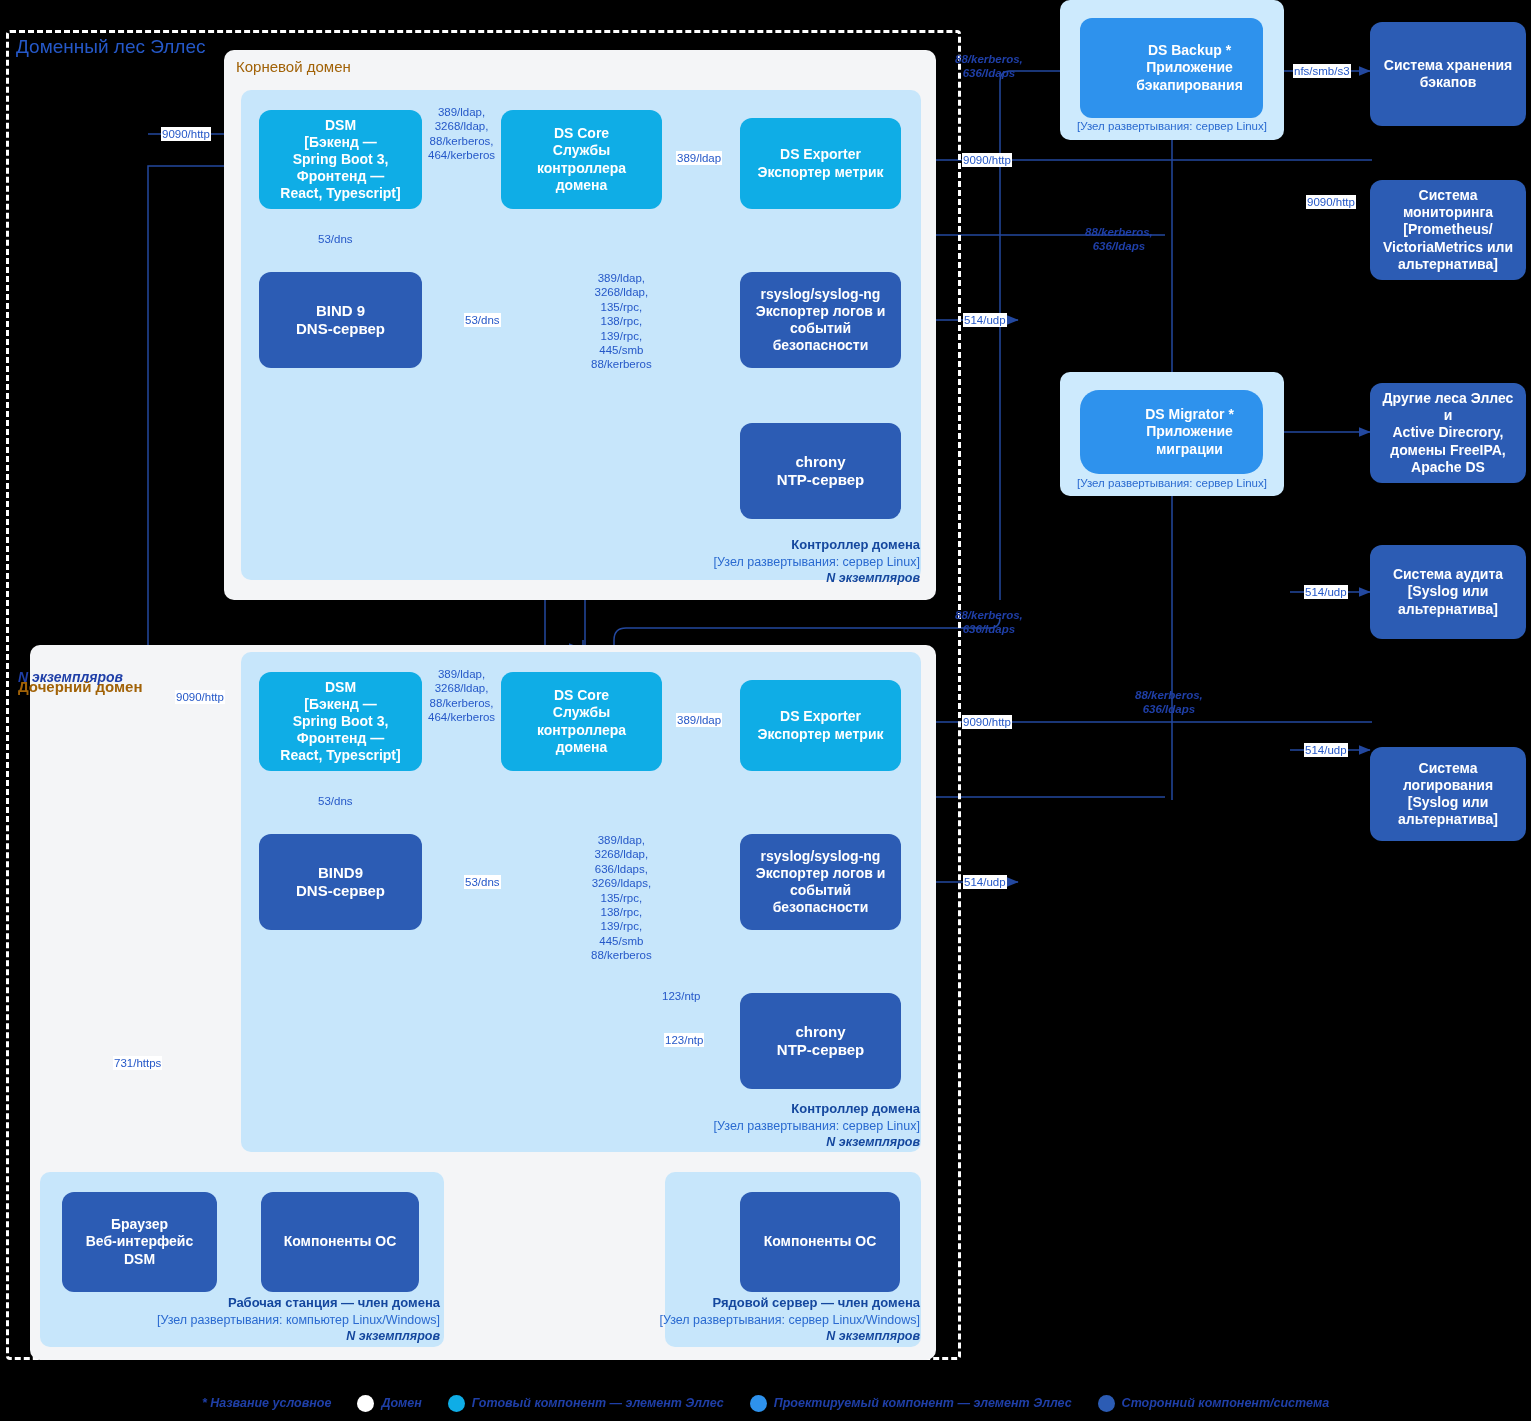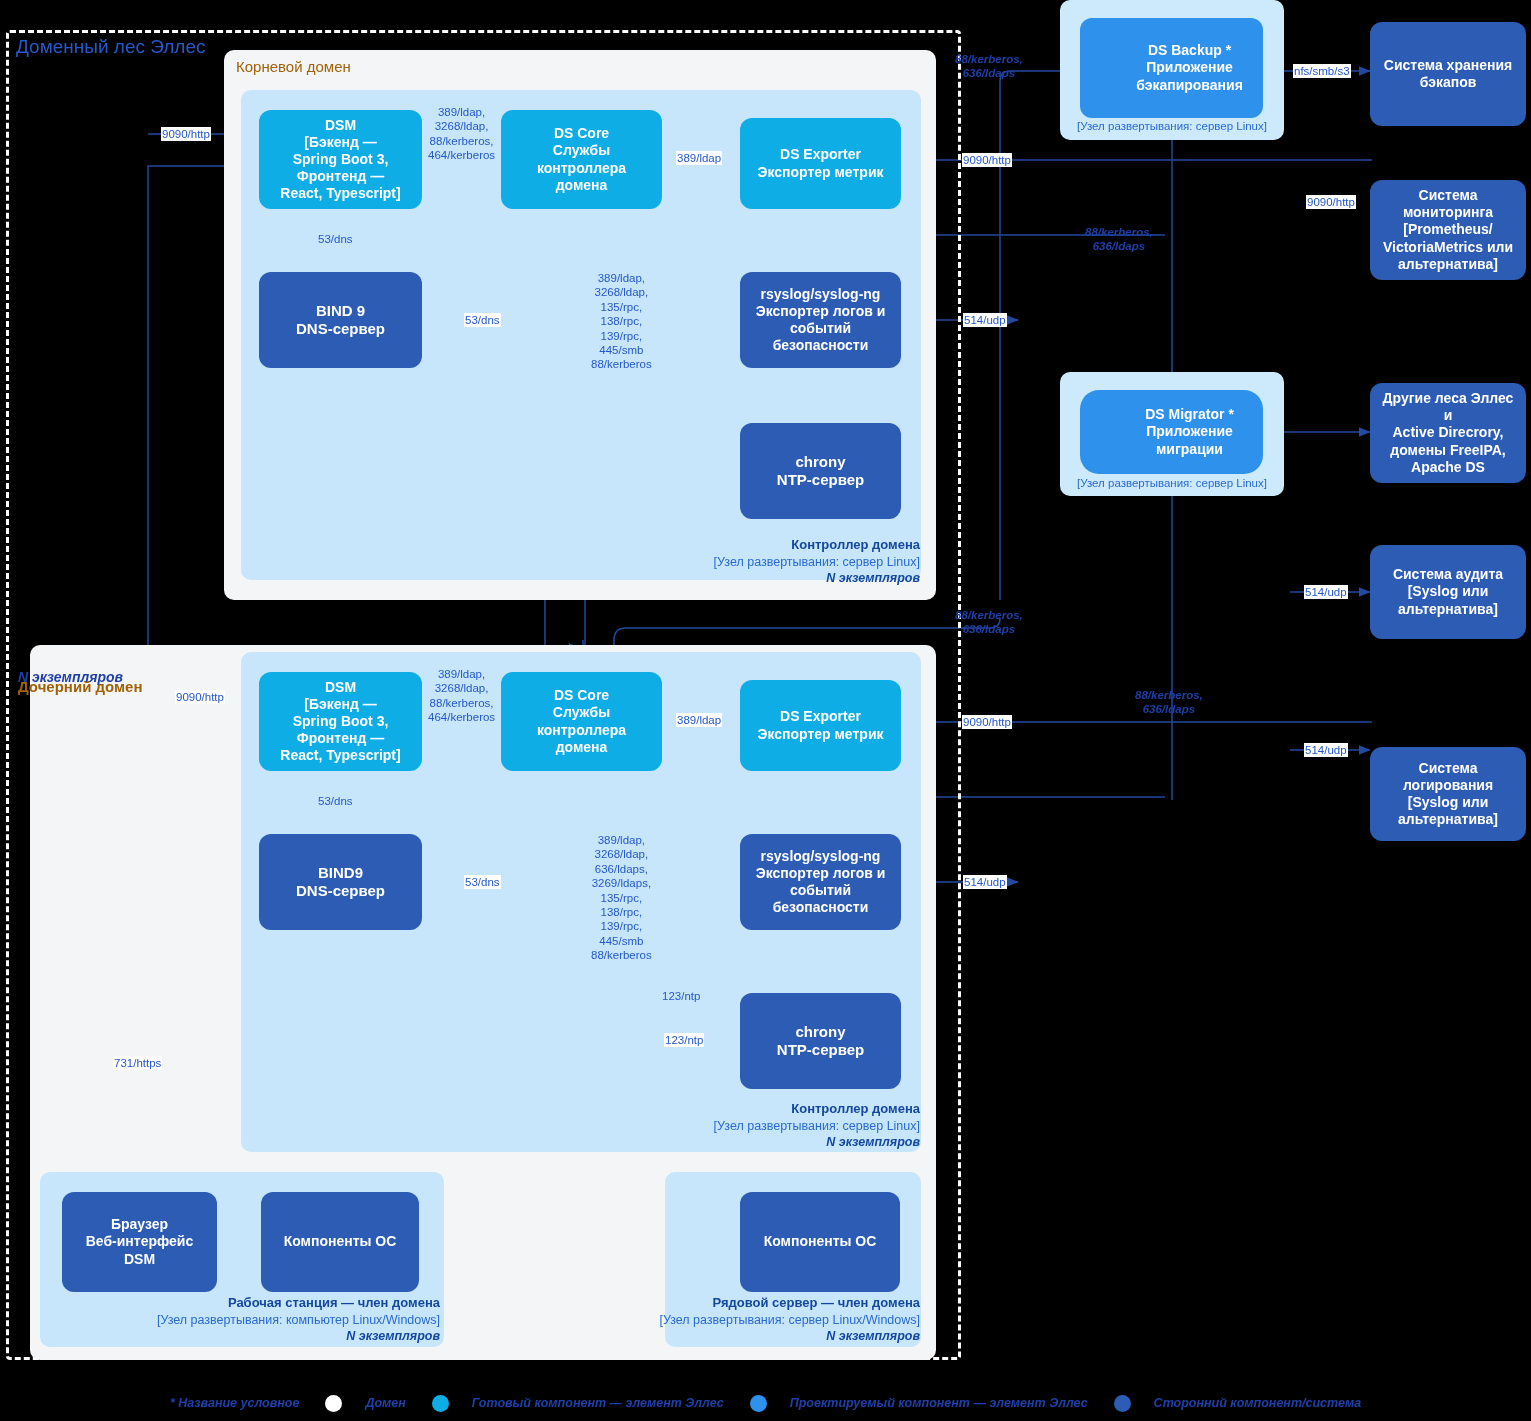--- a/index.html
+++ b/index.html
@@ -39,21 +39,21 @@
   svg.edges{position:absolute;left:0;top:0;width:1531px;height:1421px;pointer-events:none;}
   .lbl{position:absolute;color:#2558C8;font-size:11.5px;line-height:1.25;white-space:pre;
        text-align:center;}
   .lbl.bg{background:#fff;padding:0 1px;}
   .lbl.it{font-style:italic;font-weight:700;color:#1f3fa8;}
   .lbl.plain{background:transparent;}
 
   
   .legend{position:absolute;left:0;top:1388px;width:1531px;height:30px;
           display:flex;align-items:center;justify-content:center;gap:26px;}
-  .leg-item{display:flex;align-items:center;gap:23px;}
+  .leg-item{display:flex;align-items:center;gap:7px;}
   .leg-dot{width:17px;height:17px;border-radius:50%;display:inline-block;}
   .leg-txt{color:#1f3fa8;font-size:12.5px;font-style:italic;font-weight:700;white-space:nowrap;}
   .leg-star{color:#1f3fa8;font-size:12.5px;font-style:italic;font-weight:700;}
 </style>
 </head>
 <body>
 
 <div id="stage">
 
   <svg class="edges" viewBox="0 0 1531 1421">

